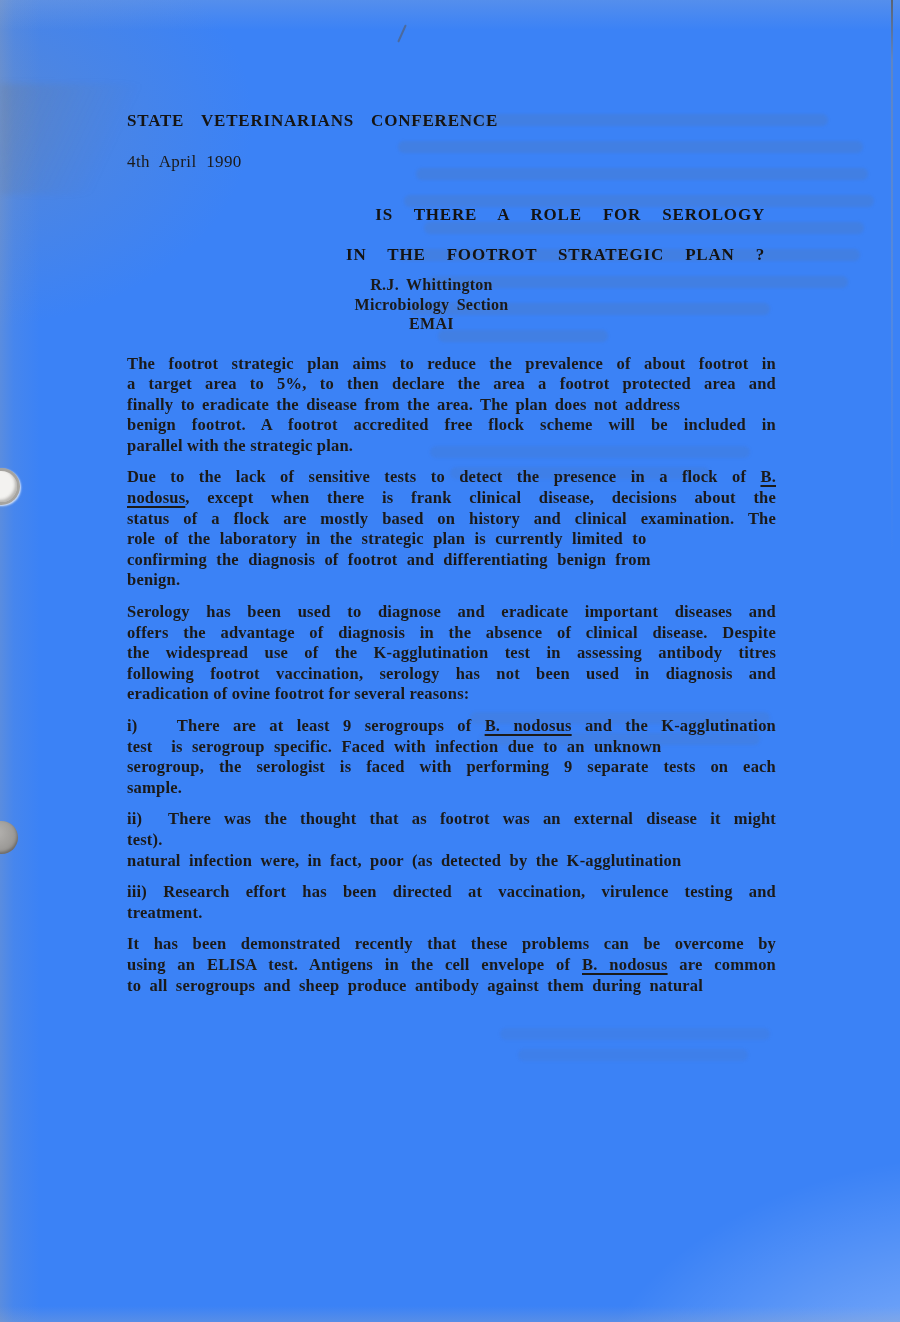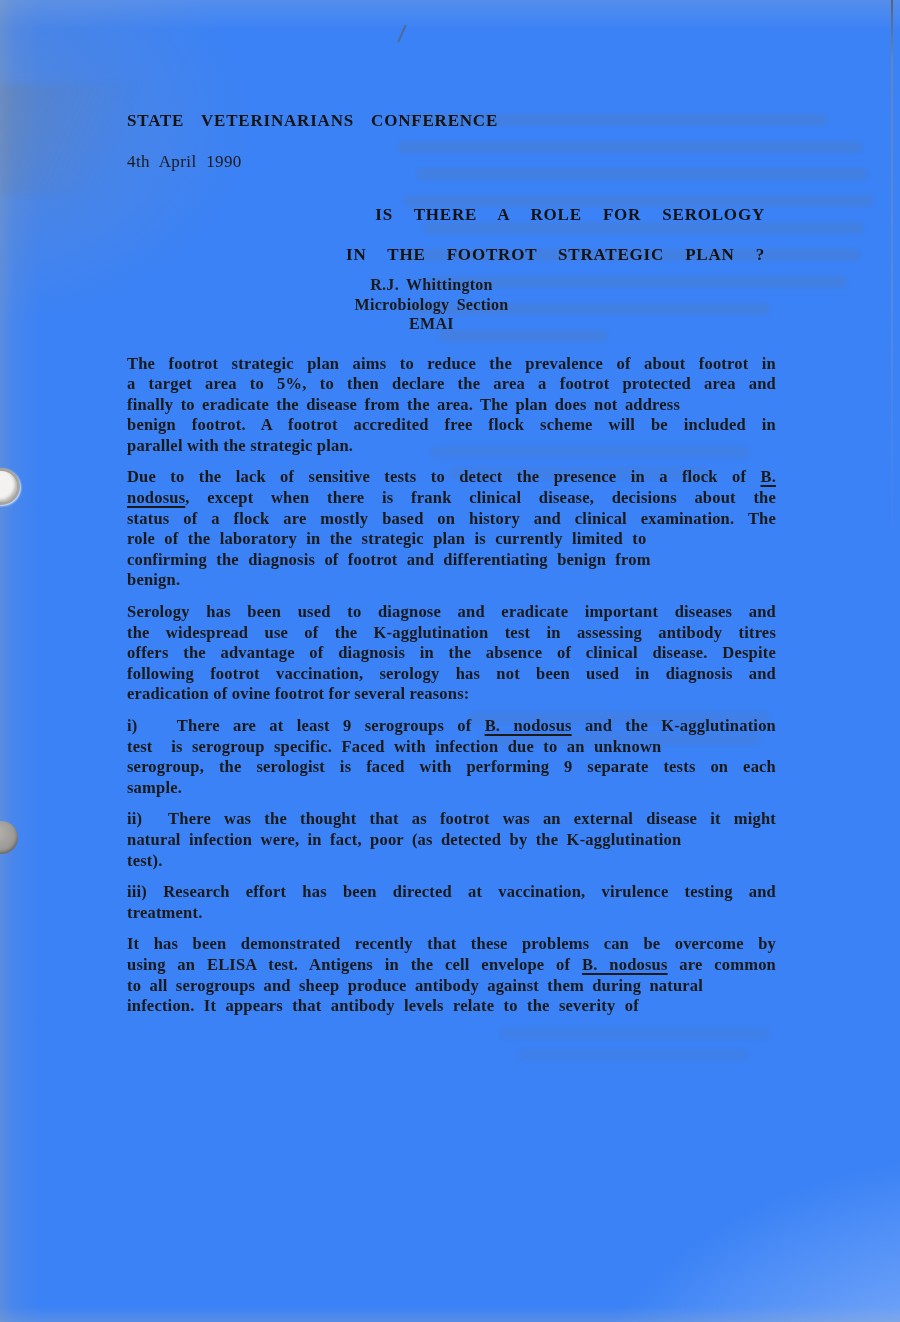--- a/index.html
+++ b/index.html
@@ -179,42 +179,41 @@
         <div class="para">
           <div class="line jl">Due to the lack of sensitive tests to detect the presence in a flock of <u>B.</u></div>
           <div class="line jl"><u>nodosus</u>, except when there is frank clinical disease, decisions about the</div>
           <div class="line jl">status of a flock are mostly based on history and clinical examination. The</div>
           <div class="line" style="word-spacing: 5px;">role of the laboratory in the strategic plan is currently limited to</div>
           <div class="line" style="word-spacing: 5px;">confirming the diagnosis of footrot and differentiating benign from</div>
           <div class="line">benign.</div>
         </div>
         <div class="para">
           <div class="line jl">Serology has been used to diagnose and eradicate important diseases and</div>
+          <div class="line jl">offers the advantage of diagnosis in the absence of clinical disease. Despite</div>
           <div class="line jl">the widespread use of the K-agglutination test in assessing antibody titres</div>
-          <div class="line jl">offers the advantage of diagnosis in the absence of clinical disease. Despite</div>
           <div class="line jl">following footrot vaccination, serology has not been used in diagnosis and</div>
           <div class="line">eradication of ovine footrot for several reasons:</div>
         </div>
         <div class="para">
           <div class="line jl">i)   There are at least 9 serogroups of <u>B. nodosus</u> and the K-agglutination</div>
           <div class="line" style="word-spacing: 5px;">test  is serogroup specific. Faced with infection due to an unknown</div>
           <div class="line jl">serogroup, the serologist is faced with performing 9 separate tests on each</div>
           <div class="line">sample.</div>
         </div>
         <div class="para">
           <div class="line jl">ii)  There was the thought that as footrot was an external disease it might</div>
+          <div class="line">test).</div>
           <div class="line" style="word-spacing: 4px;">natural infection were, in fact, poor (as detected by the K-agglutination</div>
-          <div class="line">test).</div>
         </div>
         <div class="para">
           <div class="line jl">iii) Research effort has been directed at vaccination, virulence testing and</div>
           <div class="line">treatment.</div>
         </div>
         <div class="para">
           <div class="line jl">It has been demonstrated recently that these problems can be overcome by</div>
           <div class="line jl">using an ELISA test. Antigens in the cell envelope of <u>B. nodosus</u> are common</div>
           <div class="line" style="word-spacing: 4px;">to all serogroups and sheep produce antibody against them during natural</div>
-          <div class="line" style="word-spacing: 5px;">infection. It appears that antibody levels relate to the severity of</div>
         </div>
       </div>
   </div>
 
 </div>
 
 </body></html>

